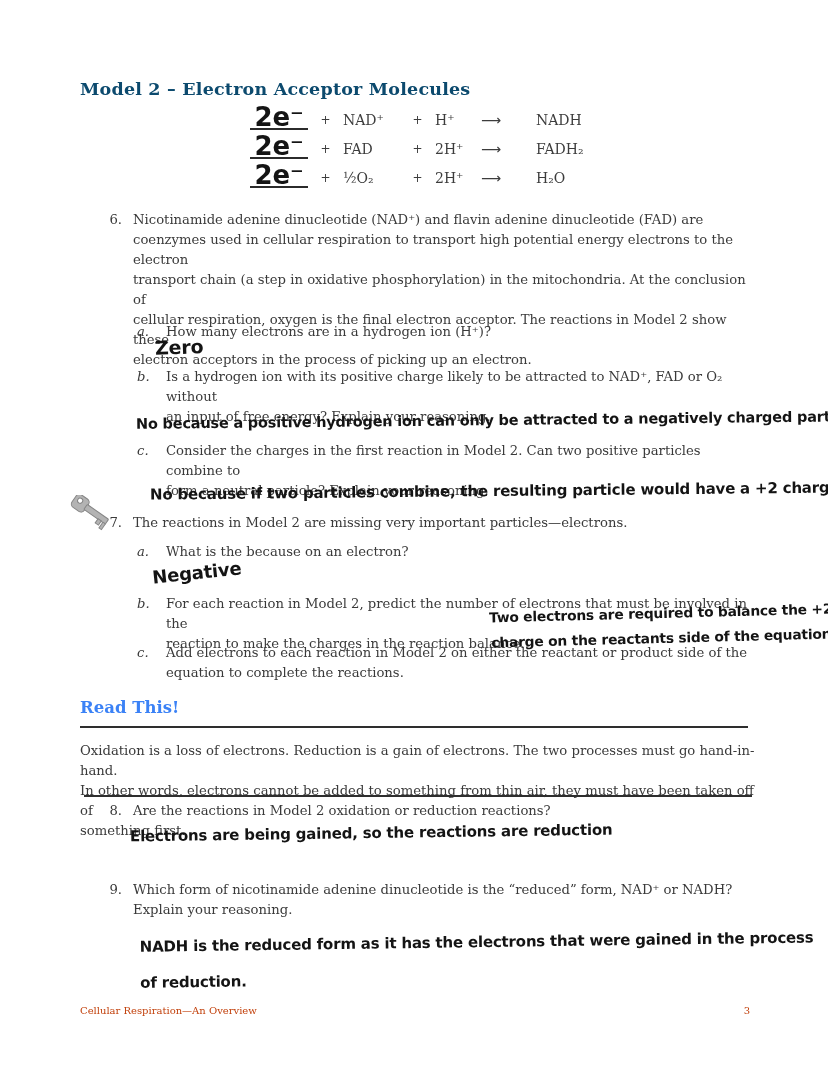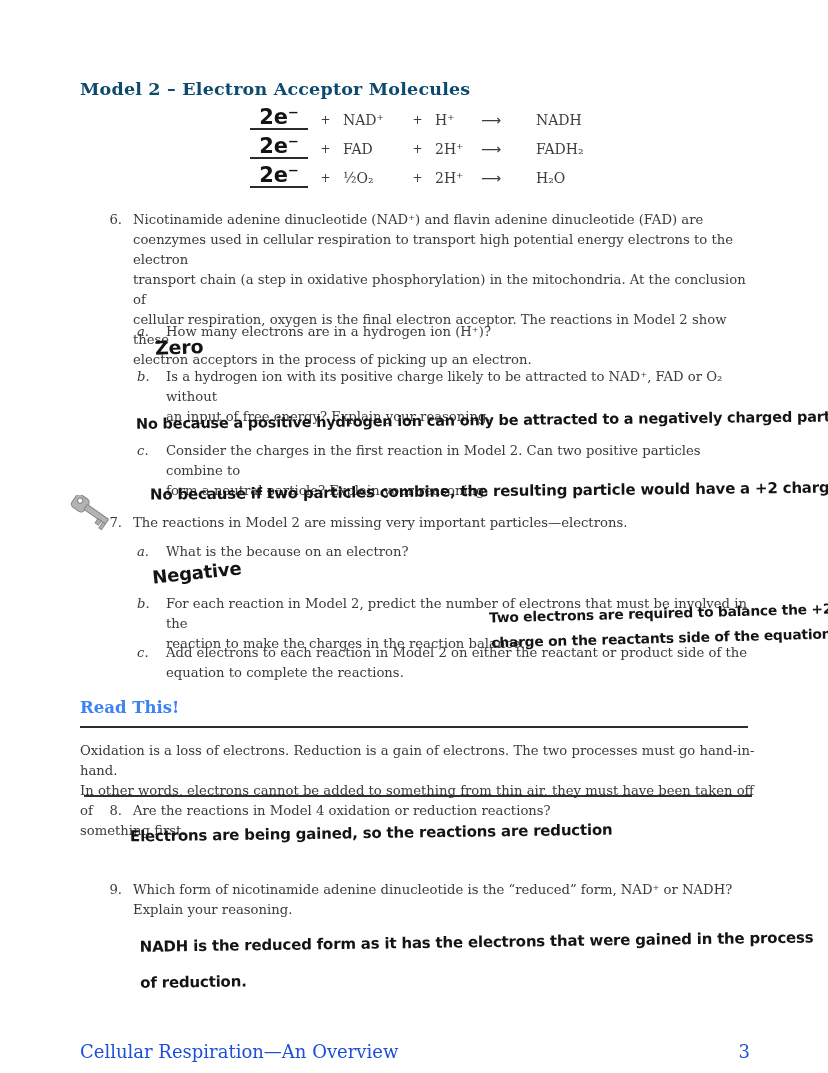--- a/index.html
+++ b/index.html
@@ -12,21 +12,21 @@
   .model-title{
     left:80px;top:79px;font-size:17.5px;font-weight:bold;color:#0c4a6e;
     letter-spacing:.2px;
   }
   
   .reactions{left:250px;top:101px;}
   .rx-row{display:flex;align-items:flex-end;height:29px;font-size:14px;color:#3c3c3c;}
   .e-cell{
     width:58px;border-bottom:2px solid #2b2b2b;text-align:center;
     font-family:"DejaVu Sans","Liberation Sans",sans-serif;font-weight:700;
-    font-size:21px;line-height:20px;color:#141414;padding-bottom:1px;
+    font-size:26px;line-height:20px;color:#141414;padding-bottom:1px;
   }
   .op{width:35px;text-align:center;font-size:12px;padding-bottom:3px;}
   .rc1{width:57px;padding-bottom:2px;}
   .rc2{width:46px;padding-bottom:2px;}
   .arr{width:55px;padding-bottom:2px;font-family:"DejaVu Sans",sans-serif;font-size:14px;}
   .prod{padding-bottom:2px;}
   
   .q{display:flex;font-size:13.2px;line-height:20px;}
   .qnum{width:24px;text-align:right;flex:none;}
   .qbody{margin-left:11px;white-space:pre-line;}
@@ -36,21 +36,21 @@
   
   .hand{
     font-family:"DejaVu Sans","Liberation Sans",sans-serif;font-weight:700;
     color:#141414;white-space:nowrap;letter-spacing:-0.2px;
   }
   .hand-wrap{white-space:pre-line;}
   
   .read-head{left:80px;top:698px;font-size:16.5px;font-weight:bold;color:#3b82f6;}
   .rule{height:0;border-top:2px solid #2e2e2e;}
   .read-body{left:80px;top:733px;width:676px;font-size:13.2px;line-height:20px;white-space:pre-line;margin-top:8px;}
-  .footer{font-size:18px;color:#1d4ed8;margin-top:36px;}
+  .footer{font-size:10px;color:#c2410c;}
 </style>
 </head>
 <body>
 
 <div class="page">
 
   <div class="abs model-title">Model 2 – Electron Acceptor Molecules</div>
 
   <div class="abs reactions">
     <div class="rx-row">
@@ -150,21 +150,21 @@
 
   <div class="abs read-head">Read This!</div>
   <div class="abs rule" style="left:80px;top:726px;width:668px;"></div>
   <div class="abs read-body">Oxidation is a loss of electrons. Reduction is a gain of electrons. The two processes must go hand-in-hand.
 In other words, electrons cannot be added to something from thin air, they must have been taken off of
 something first.</div>
   <div class="abs rule" style="left:84px;top:795px;width:668px;"></div>
 
   <div class="abs q" style="left:98px;top:801px;width:650px;">
     <span class="qnum">8.</span>
-    <span class="qbody">Are the reactions in Model 4 oxidation or reduction reactions?</span>
+    <span class="qbody">Are the reactions in Model 2 oxidation or reduction reactions?</span>
   </div>
   <div class="abs hand" style="left:130px;top:824px;font-size:15px;transform:rotate(-0.8deg);">Electrons are being gained, so the reactions are reduction</div>
 
   <div class="abs q" style="left:98px;top:880px;width:650px;">
     <span class="qnum">9.</span>
     <span class="qbody">Which form of nicotinamide adenine dinucleotide is the “reduced” form, NAD⁺ or NADH?
 Explain your reasoning.</span>
   </div>
   <div class="abs hand hand-wrap" style="left:140px;top:924px;width:690px;font-size:15px;line-height:36px;transform:rotate(-0.8deg);">NADH is the reduced form as it has the electrons that were gained in the process
 of reduction.</div>

